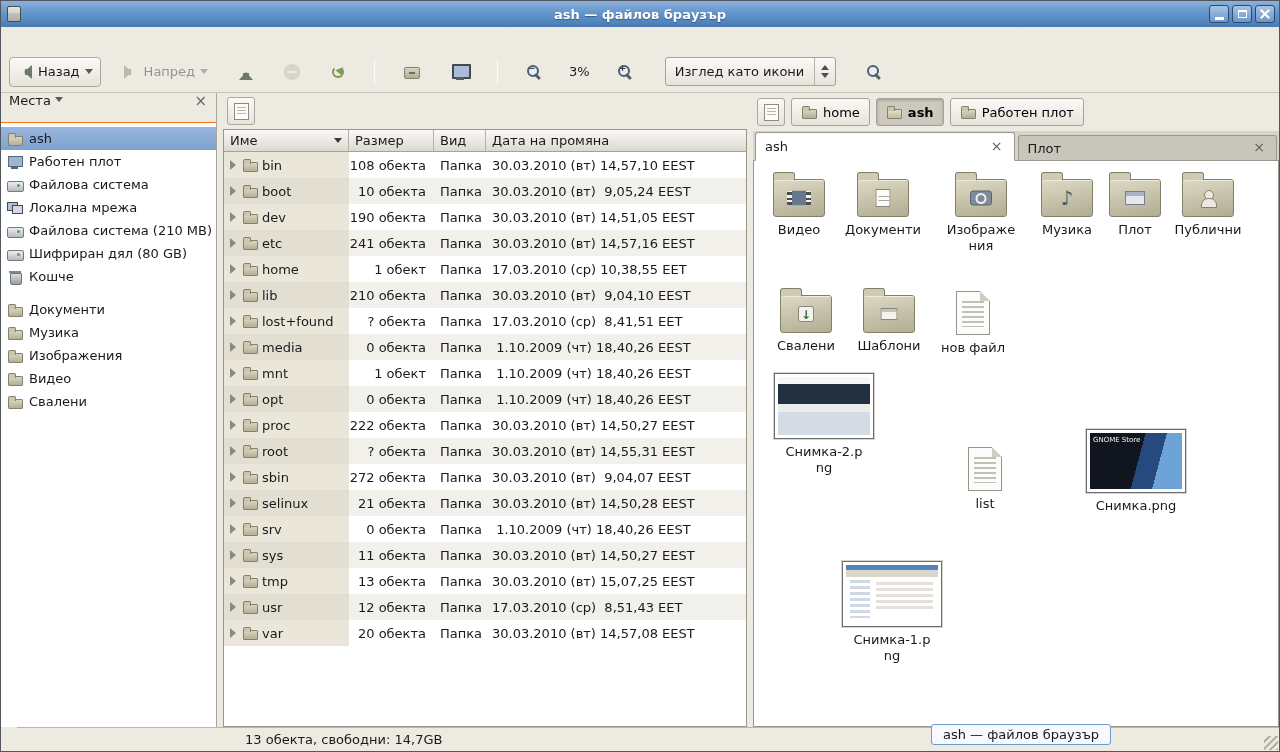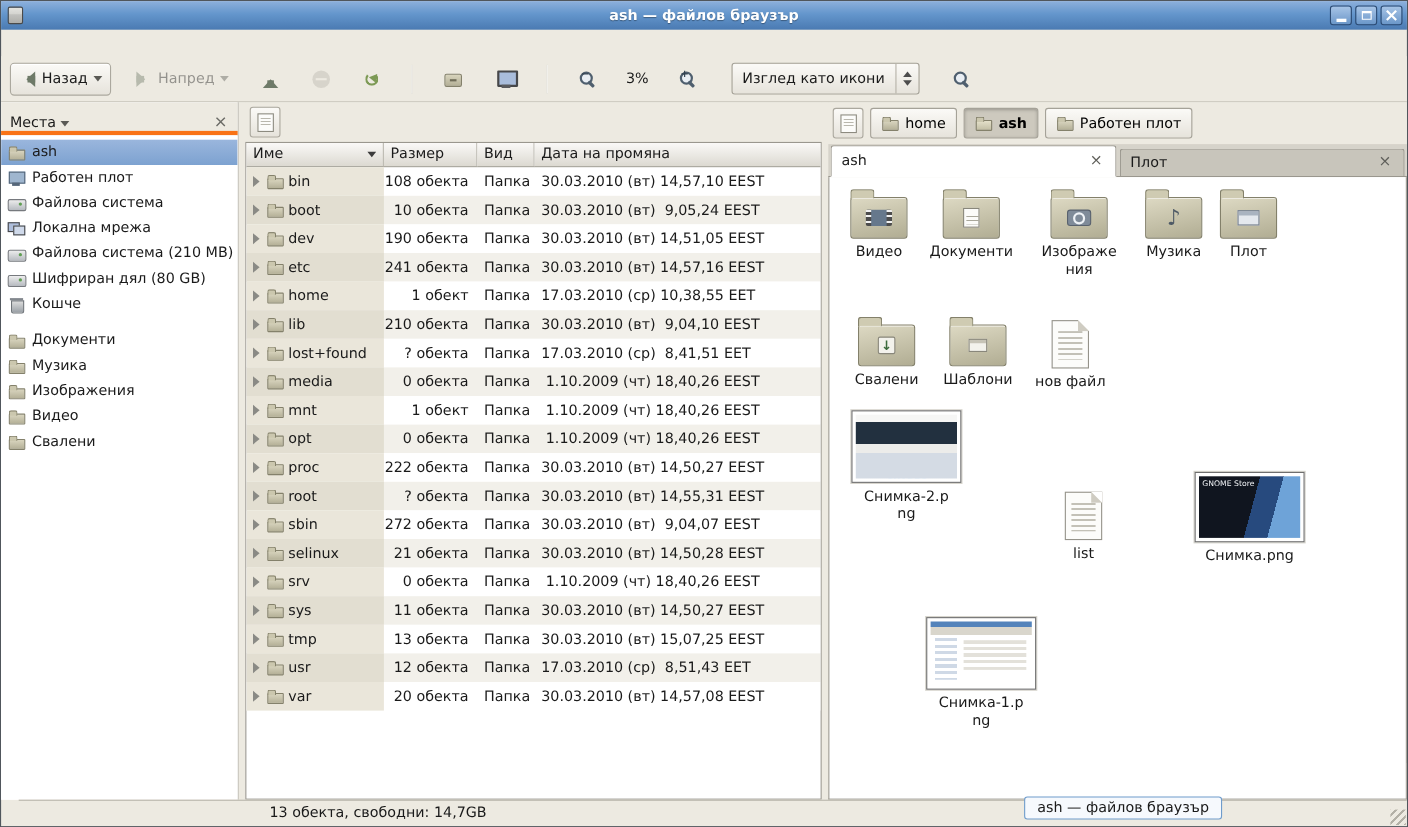--- a/index.html
+++ b/index.html
@@ -66,21 +66,21 @@
   .mag { width:16px; height:16px; position:relative; }
   .mag::before { content:''; position:absolute; left:1px; top:1px; width:8px; height:8px; border:2px solid #4f5f6e; border-radius:50%; background:#e9eef3; }
   .mag::after { content:''; position:absolute; left:10px; top:9px; width:7px; height:3px; background:#4f5f6e; transform:rotate(45deg); transform-origin:left top; border-radius:1px; }
   .mag-minus i,.mag-plus i { position:absolute; left:2px; top:-1px; font-style:normal; font-size:9px; font-weight:bold; color:#30404e; z-index:2; }
   .ic-note { width:15px; height:17px; background:#fcfcfa; border:1px solid #8d8b80; position:relative; }
   .ic-note::after { content:''; position:absolute; left:2px; top:3px; right:2px; height:9px;
     background:repeating-linear-gradient(to bottom,#b9b7ad 0 1px,transparent 1px 3px); }
 
   
   .sidebar { position:absolute; left:0; top:92px; width:216px; bottom:24px; background:#fff; border-right:1px solid #a9a69c; }
-  .side-head { position:absolute; left:0; top:0; right:0; height:30px; background:#edeae1; display:flex; align-items:flex-end; padding:0 6px 0 8px; border-bottom:4px solid #f97316; }
+  .side-head { position:absolute; left:0; top:0; right:0; height:30px; background:#edeae1; display:flex; align-items:flex-start; padding:0 6px 0 8px; border-bottom:1px solid #f97316; }
   .side-title { margin-right:4px; }
   .side-close { margin-left:auto; color:#6b6b66; font-size:15px; line-height:1; padding:1px 3px; }
   .side-close::before { content:'\00d7'; }
   .side-list { position:absolute; left:0; top:30px; right:0; bottom:0; background:#fff; padding-top:4px; overflow:hidden; }
   .side-item { display:flex; align-items:center; gap:6px; height:23px; padding:0 6px; }
   .side-item.selected { background:linear-gradient(#9ab6dd,#7da2d0); }
   .side-item.sec-start { margin-top:10px; }
   .si { width:16px; height:16px; position:relative; flex:none; display:inline-block; }
   .si-label { white-space:nowrap; }
 
@@ -611,20 +611,26 @@
             <div class="emblem em-music"></div>
           </div>
           <div class="glabel">Музика</div>
         </div>
         <div class="gitem kind-folder" style="left: 336px; top: 10px;">
           <div class="folder48">
             <div class="emblem em-desktop"></div>
           </div>
           <div class="glabel">Плот</div>
         </div>
+        <div class="gitem kind-folder" style="left: 409px; top: 10px;">
+          <div class="folder48">
+            <div class="emblem em-public"></div>
+          </div>
+          <div class="glabel">Публични</div>
+        </div>
         <div class="gitem kind-folder" style="left: 7px; top: 126px;">
           <div class="folder48">
             <div class="emblem em-downloads"></div>
           </div>
           <div class="glabel">Свалени</div>
         </div>
         <div class="gitem kind-folder" style="left: 90px; top: 126px;">
           <div class="folder48">
             <div class="emblem em-templates"></div>
           </div>

